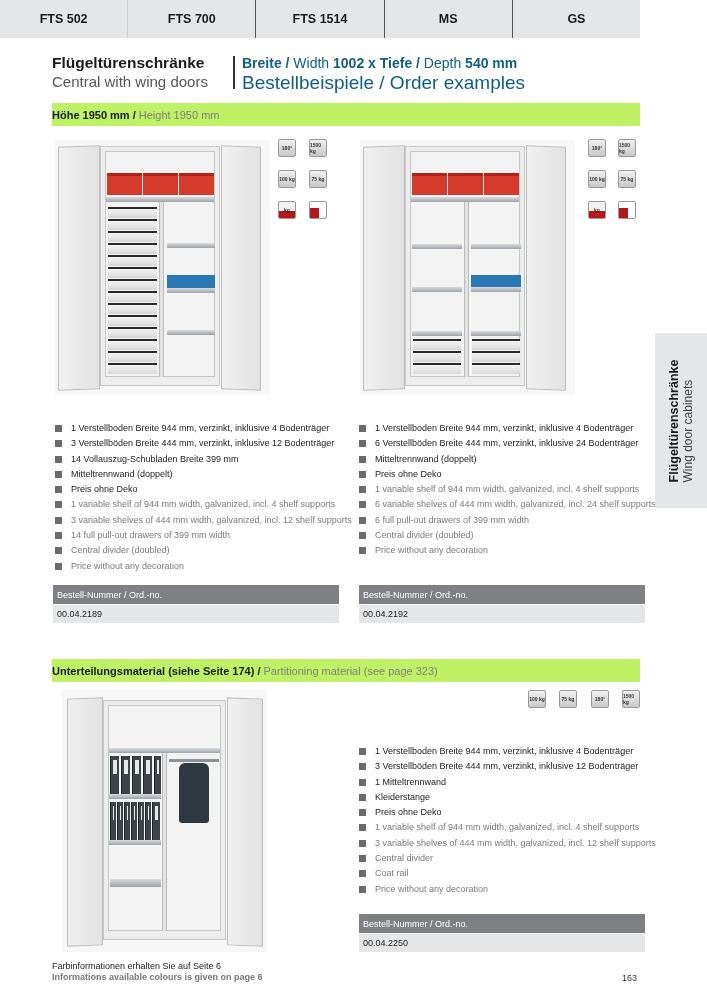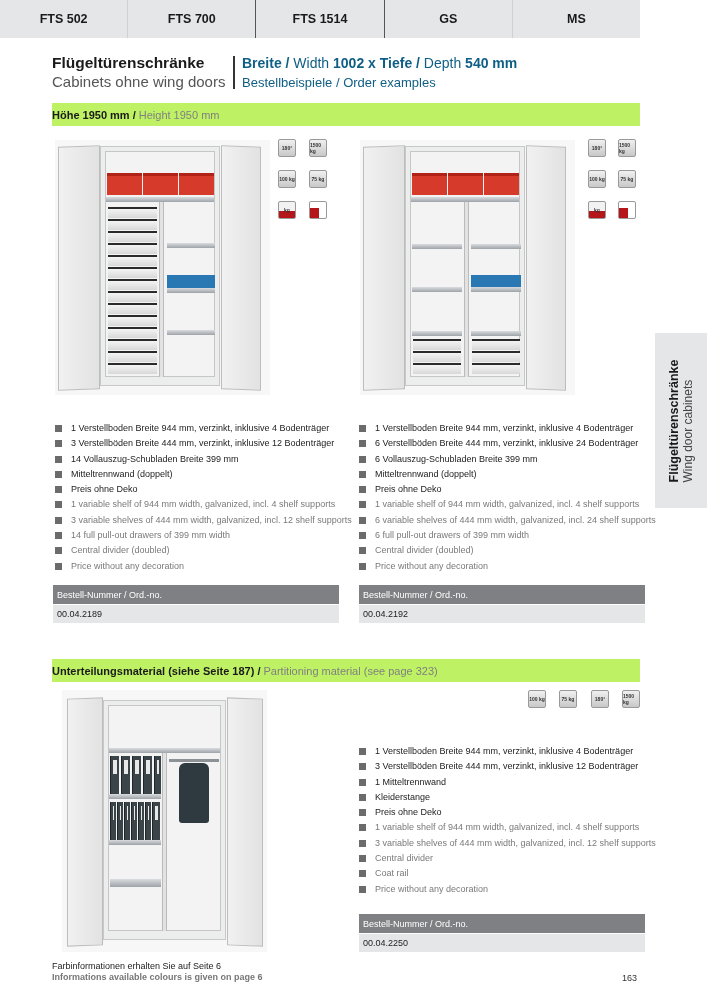--- a/index.html
+++ b/index.html
@@ -14,21 +14,21 @@
   .tab.active { background: #a9bfd6; border-right: 1px solid #a9bfd6; }
 
   
   .head-left { position: absolute; left: 52px; top: 53px; }
   .head-left .de { font-weight: bold; font-size: 15.5px; color: #1a1a1a; line-height: 19px; }
   .head-left .en { font-size: 15px; color: #555; line-height: 19px; }
   .head-divider { position: absolute; left: 233px; top: 56px; width: 2px; height: 33px; background: #333; }
   .head-right { position: absolute; left: 242px; top: 54px; color: #0f5e85; }
   .head-right .l1 { font-size: 14px; line-height: 19px; }
   .head-right .l1 b { font-weight: bold; }
-  .head-right .l2 { font-size: 13px; line-height: 19px; }
+  .head-right .l2 { font-size: 19px; line-height: 19px; }
 
   
   .section-bar { position: absolute; left: 52px; width: 588px; height: 23px; background: #bef264; display: flex; align-items: center; font-size: 11px; }
   .section-bar .de { font-weight: bold; color: #1a1a1a; }
   .section-bar .en { color: #808080; margin-left: 3px; }
 
   
   .photo { position: absolute; background: #f7f7f7; overflow: hidden; }
   .cab { position: absolute; background: #eceded; border: 1px solid #c8c8c8; }
   .door { position: absolute; background: linear-gradient(90deg,#f1f1f1,#e2e2e2); border: 1px solid #bdbdbd; }
@@ -73,27 +73,27 @@
   .footer .en { color: #777; font-weight: bold; }
   .pageno { position: absolute; left: 622px; top: 973px; font-size: 9px; color: #333; }
 </style>
 </head>
 <body>
 
 <nav class="tabbar">
   <div class="tab">FTS 502</div>
   <div class="tab sep-dark">FTS 700</div>
   <div class="tab sep-dark">FTS 1514</div>
+  <div class="tab sep-dark">MS</div>
   <div class="tab">GS</div>
-  <div class="tab sep-dark">MS</div>
 </nav>
 
 <div class="head-left">
   <div class="de">Flügeltürenschränke</div>
-  <div class="en">Cabinets ohne wing doors</div>
+  <div class="en">Central with wing doors</div>
 </div>
 <div class="head-divider"></div>
 <div class="head-right">
   <div class="l1"><b>Breite</b><b> / </b><span>Width </span><b>1002 x Tiefe</b><b> / </b><span>Depth </span><b>540 mm</b></div>
   <div class="l2">Bestellbeispiele / Order examples</div>
 </div>
 
 <div class="section-bar" style="top:103px;">
   <span class="de">Höhe 1950 mm /</span>
   <span class="en">Height 1950 mm</span>
@@ -187,41 +187,40 @@
   <li class="en">1 variable shelf of 944 mm width, galvanized, incl. 4 shelf supports</li>
   <li class="en">3 variable shelves of 444 mm width, galvanized, incl. 12 shelf supports</li>
   <li class="en">14 full pull-out drawers of 399 mm width</li>
   <li class="en">Central divider (doubled)</li>
   <li class="en">Price without any decoration</li>
 </ul>
 
 <ul class="features" style="left:359px;top:421px;">
   <li class="de">1 Verstellboden Breite 944 mm, verzinkt, inklusive 4 Bodenträger</li>
   <li class="de">6 Verstellböden Breite 444 mm, verzinkt, inklusive 24 Bodenträger</li>
-  <li class="de">6 Vollauszug-Schubladen Breite 399 mm</li>
   <li class="de">Mitteltrennwand (doppelt)</li>
   <li class="de">Preis  ohne Deko</li>
   <li class="en">1 variable shelf of 944 mm width, galvanized, incl. 4 shelf supports</li>
   <li class="en">6 variable shelves of 444 mm width, galvanized, incl. 24 shelf supports</li>
   <li class="en">6 full pull-out drawers of 399 mm width</li>
   <li class="en">Central divider (doubled)</li>
   <li class="en">Price without any decoration</li>
 </ul>
 
 <div class="order" style="left:53px;top:585px;">
   <div class="hdr">Bestell-Nummer / Ord.-no.</div>
   <div class="val">00.04.2189</div>
 </div>
 <div class="order" style="left:359px;top:585px;">
   <div class="hdr">Bestell-Nummer / Ord.-no.</div>
   <div class="val">00.04.2192</div>
 </div>
 
 <div class="section-bar" style="top:659px;">
-  <span class="de">Unterteilungsmaterial (siehe Seite 187) /</span>
+  <span class="de">Unterteilungsmaterial (siehe Seite 174) /</span>
   <span class="en">Partitioning material (see page 323)</span>
 </div>
 
 <div class="photo" style="left:62px;top:690px;width:205px;height:262px;">
   <div class="door" style="left:5px;top:8px;width:36px;height:248px;transform:skewY(-2deg);"></div>
   <div class="cab" style="left:41px;top:10px;width:123px;height:240px;">
     <div class="inner" style="left:4px;top:4px;width:113px;height:226px;"></div>
     <div class="shelf" style="left:5px;top:47px;width:111px;"></div>
     <div class="divider-v" style="left:58px;top:52px;height:178px;"></div>
     <div class="rail" style="left:65px;top:58px;width:50px;"></div>

